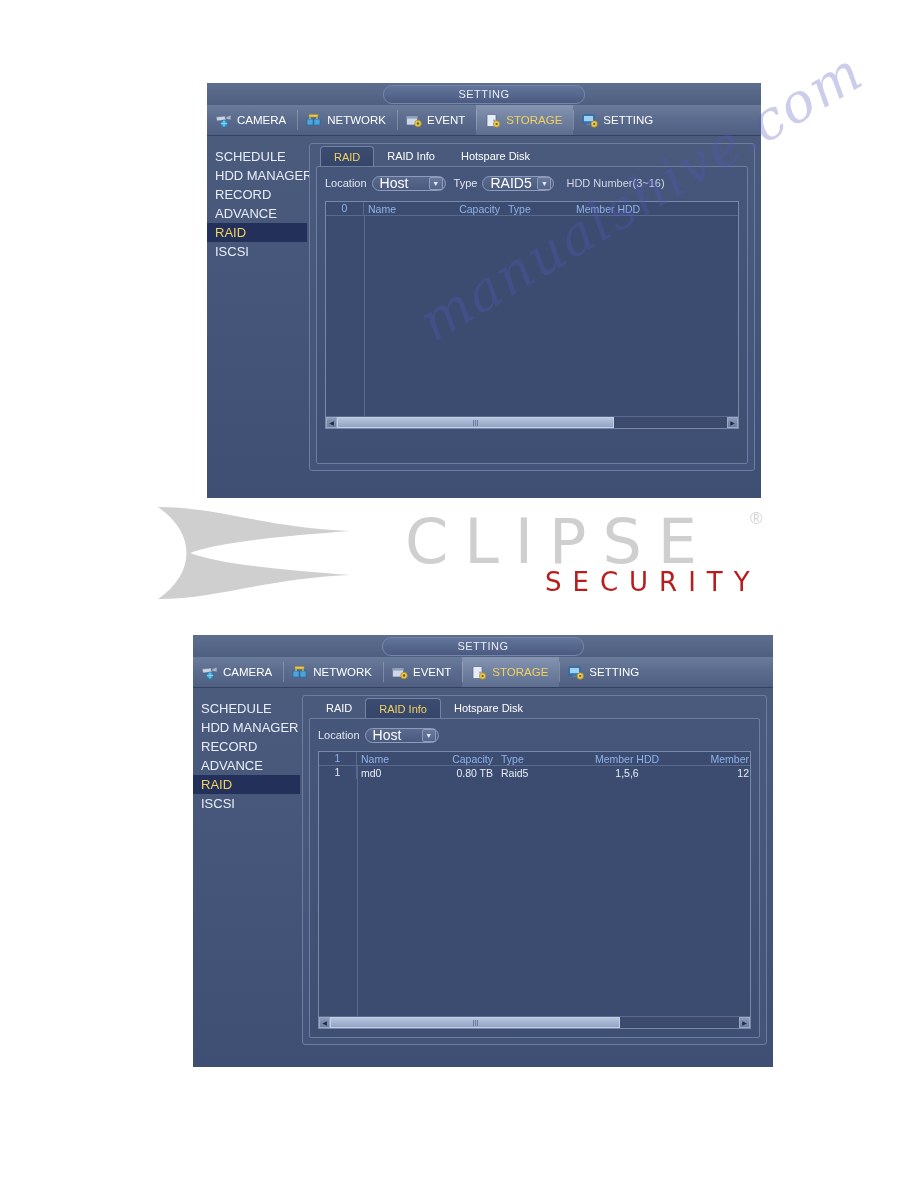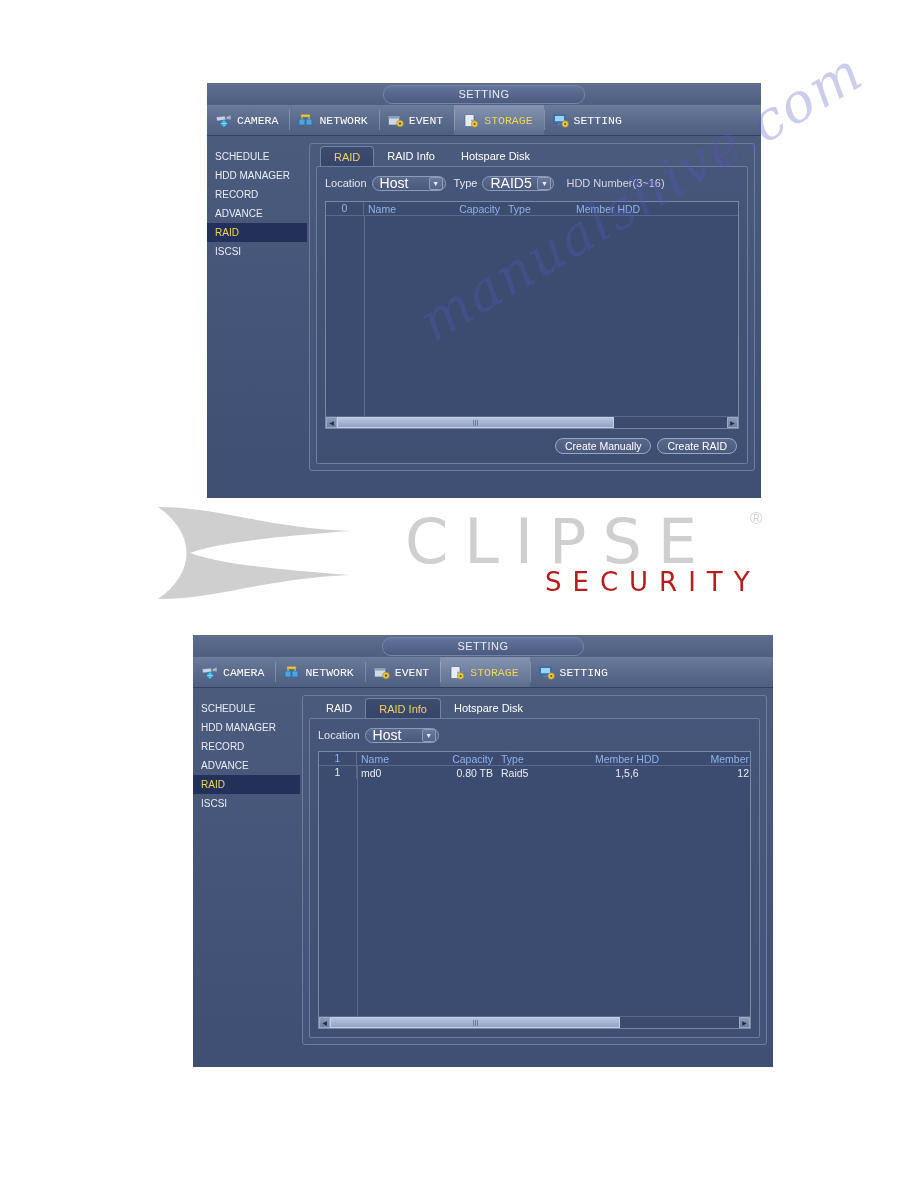--- a/index.html
+++ b/index.html
@@ -120,38 +120,38 @@
     width: 1px; background: rgba(255,255,255,0.22);
   }
   .navtab.active {
     background: linear-gradient(180deg, #8494b1 0%, #70809f 50%, #5e6e90 100%);
     color: #ffd76a;
   }
   .navtab.active.sel {
     color: #f2d261;
     text-align: right;
   }
-  .navtab .tlabel { margin-left: 4px; font-family: Liberation Mono, monospace; }
+  .navtab .tlabel { margin-left: 4px; }
   .navicon { width: 18px; height: 15px; position: relative; flex: 0 0 auto; }
 
   
   .pbody { display: flex; height: calc(100% - 52px); }
 
   
   .sidebar {
     width: 100px; flex: 0 0 auto;
     padding-top: 11px;
     box-sizing: border-box;
   }
   .panel-2 .sidebar { width: 107px; }
   .side-item {
     height: 19px;
     display: flex; align-items: center;
     padding-left: 8px;
-    font-size: 10px;
+    font-size: 13px;
     color: #e9edf6;
     white-space: nowrap;
     box-sizing: border-box;
   }
   .side-item.active {
     background: #22305a;
     color: #f2d261;
   }
 
   
@@ -480,24 +480,20 @@
                 <div class="sthumb">
                   <span class="grip"></span>
                   <span class="grip"></span>
                   <span class="grip"></span>
                 </div>
               </div>
               <div class="sbtn">▶</div>
             </div>
           </div>
 
-          <div class="footer">
-            <div class="btn">Create Manually</div>
-            <div class="btn">Create RAID</div>
-          </div>
 
         </div>
       </div>
     </div>
   </div>
 
   <div class="watermark">
     <svg class="wm-swoosh" viewBox="0 0 210 105">
       <path d="M8 6 C 68 6, 112 26, 200 30 C 120 36, 66 42, 40 52 C 66 62, 120 68, 200 74 C 112 78, 68 98, 8 98 C 46 72, 46 32, 8 6 Z" fill="#cfcfcf"></path>
     </svg>

